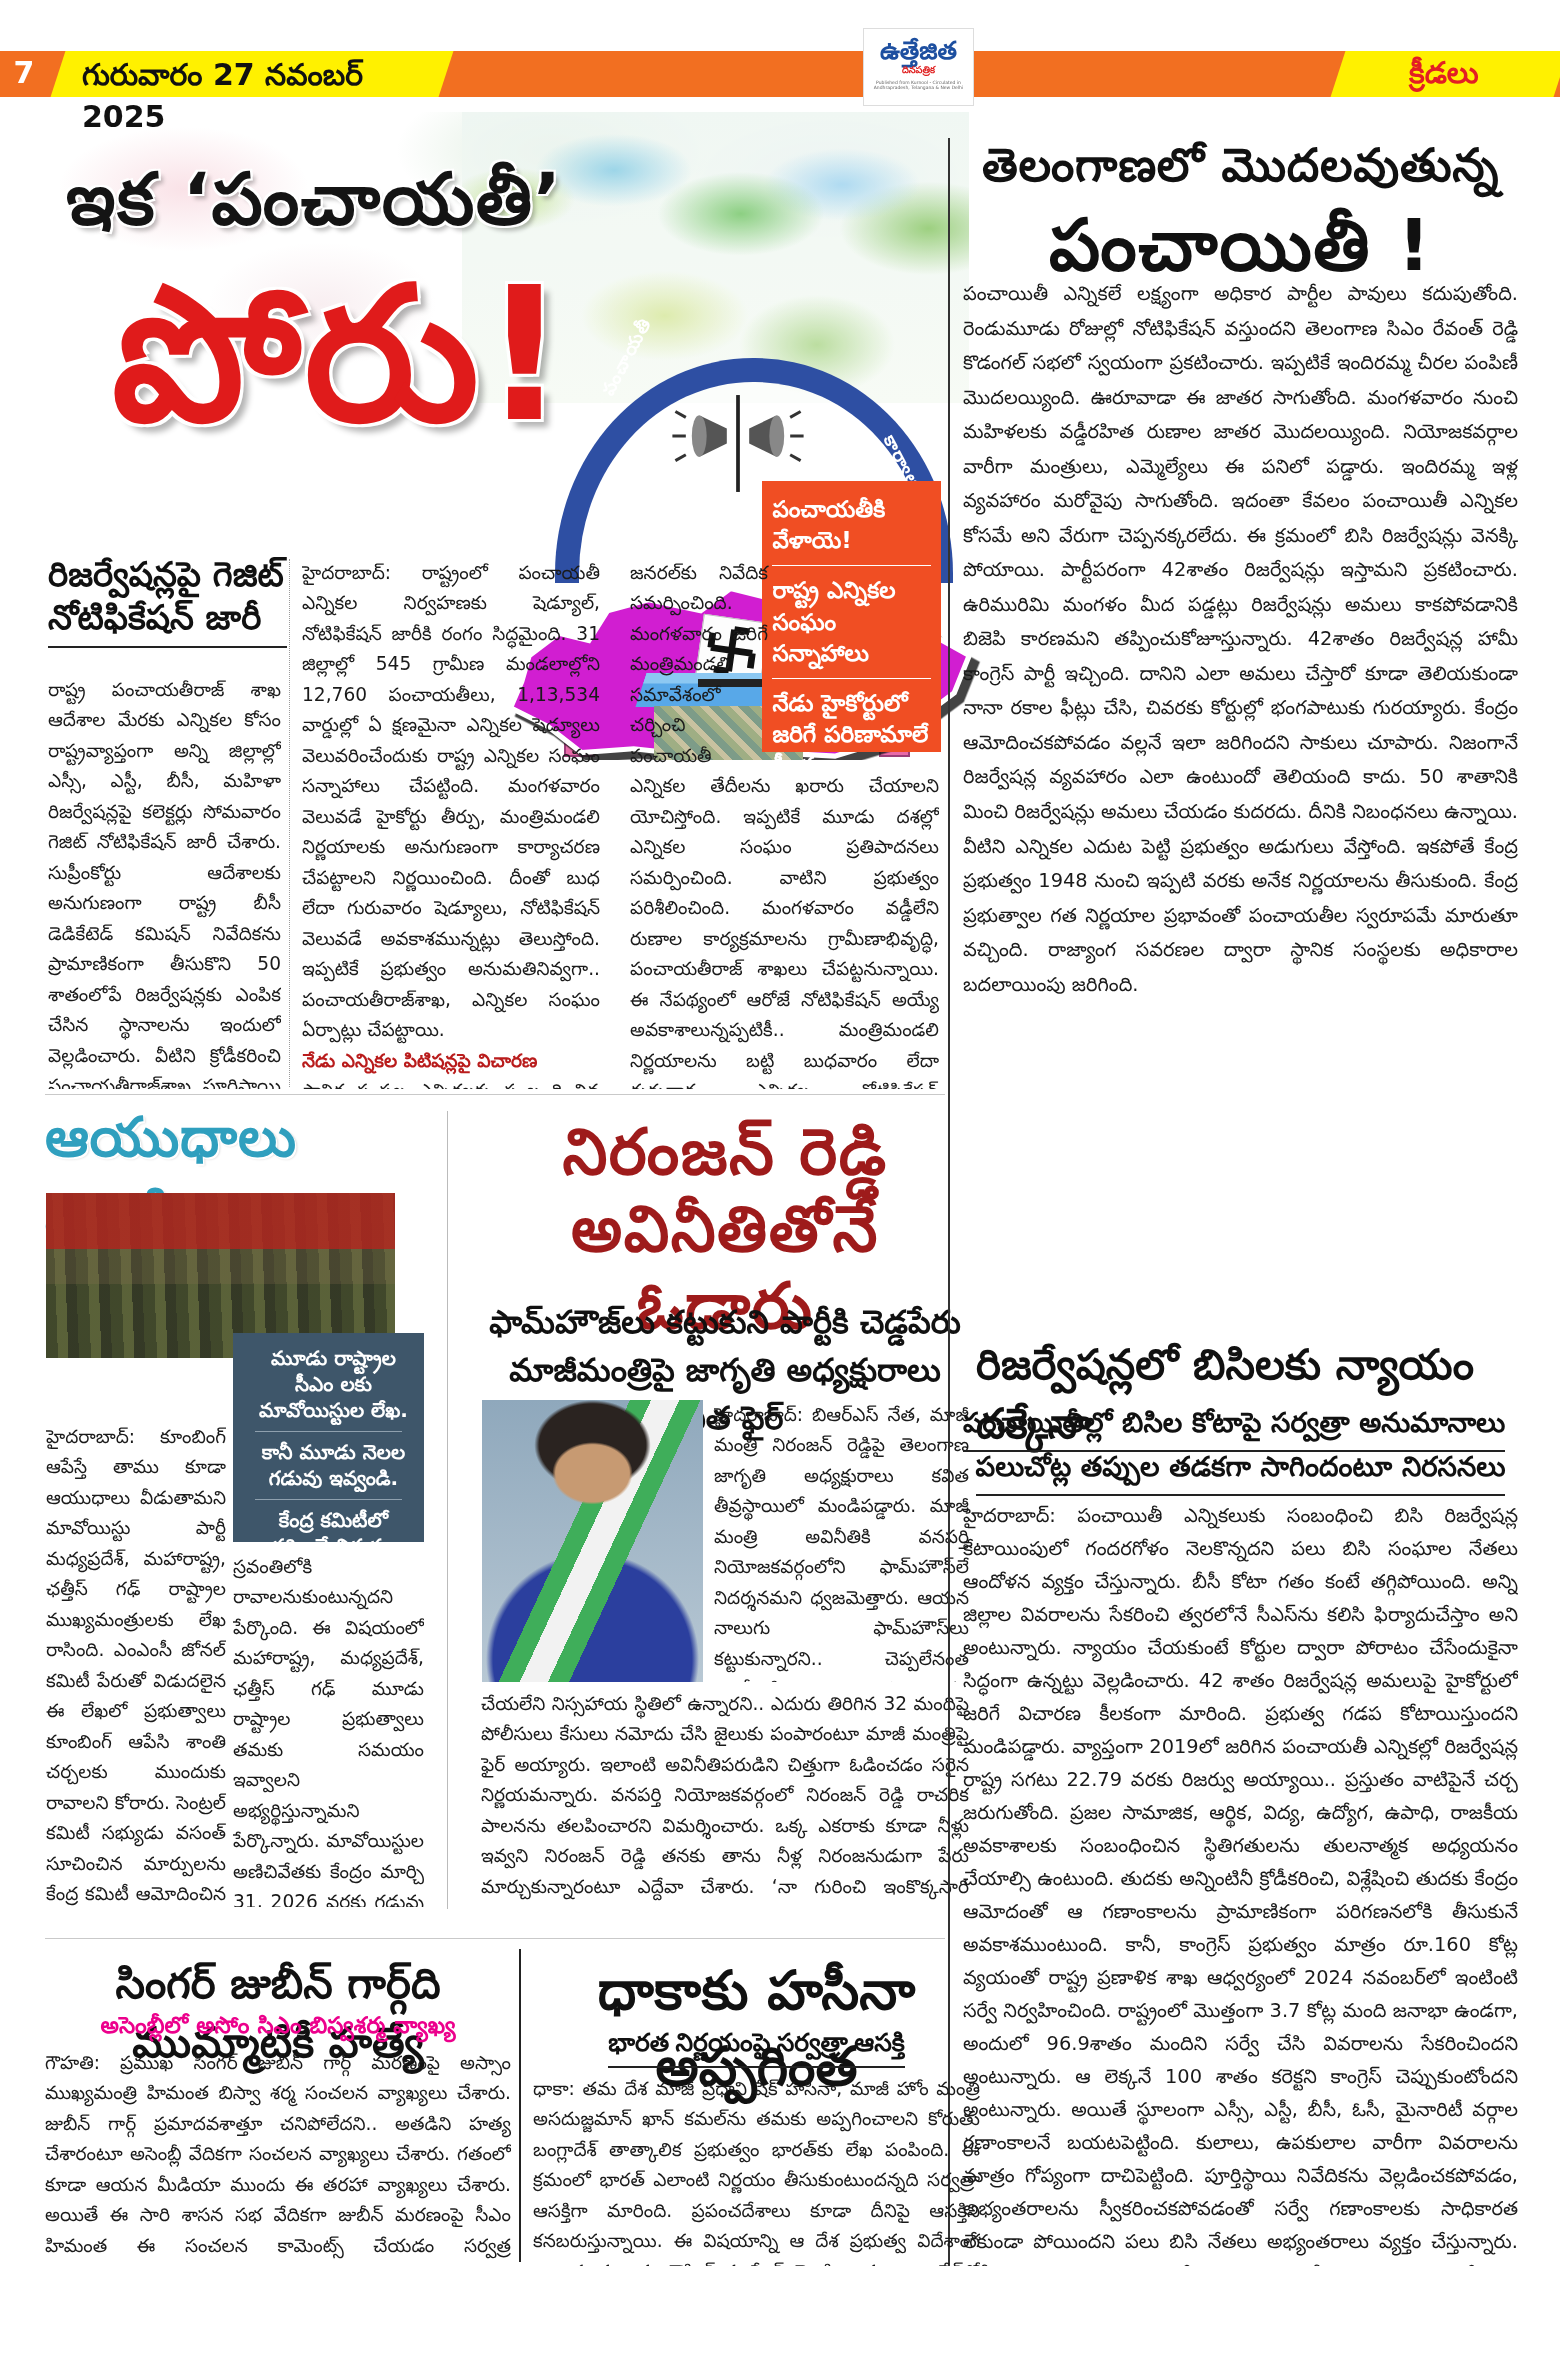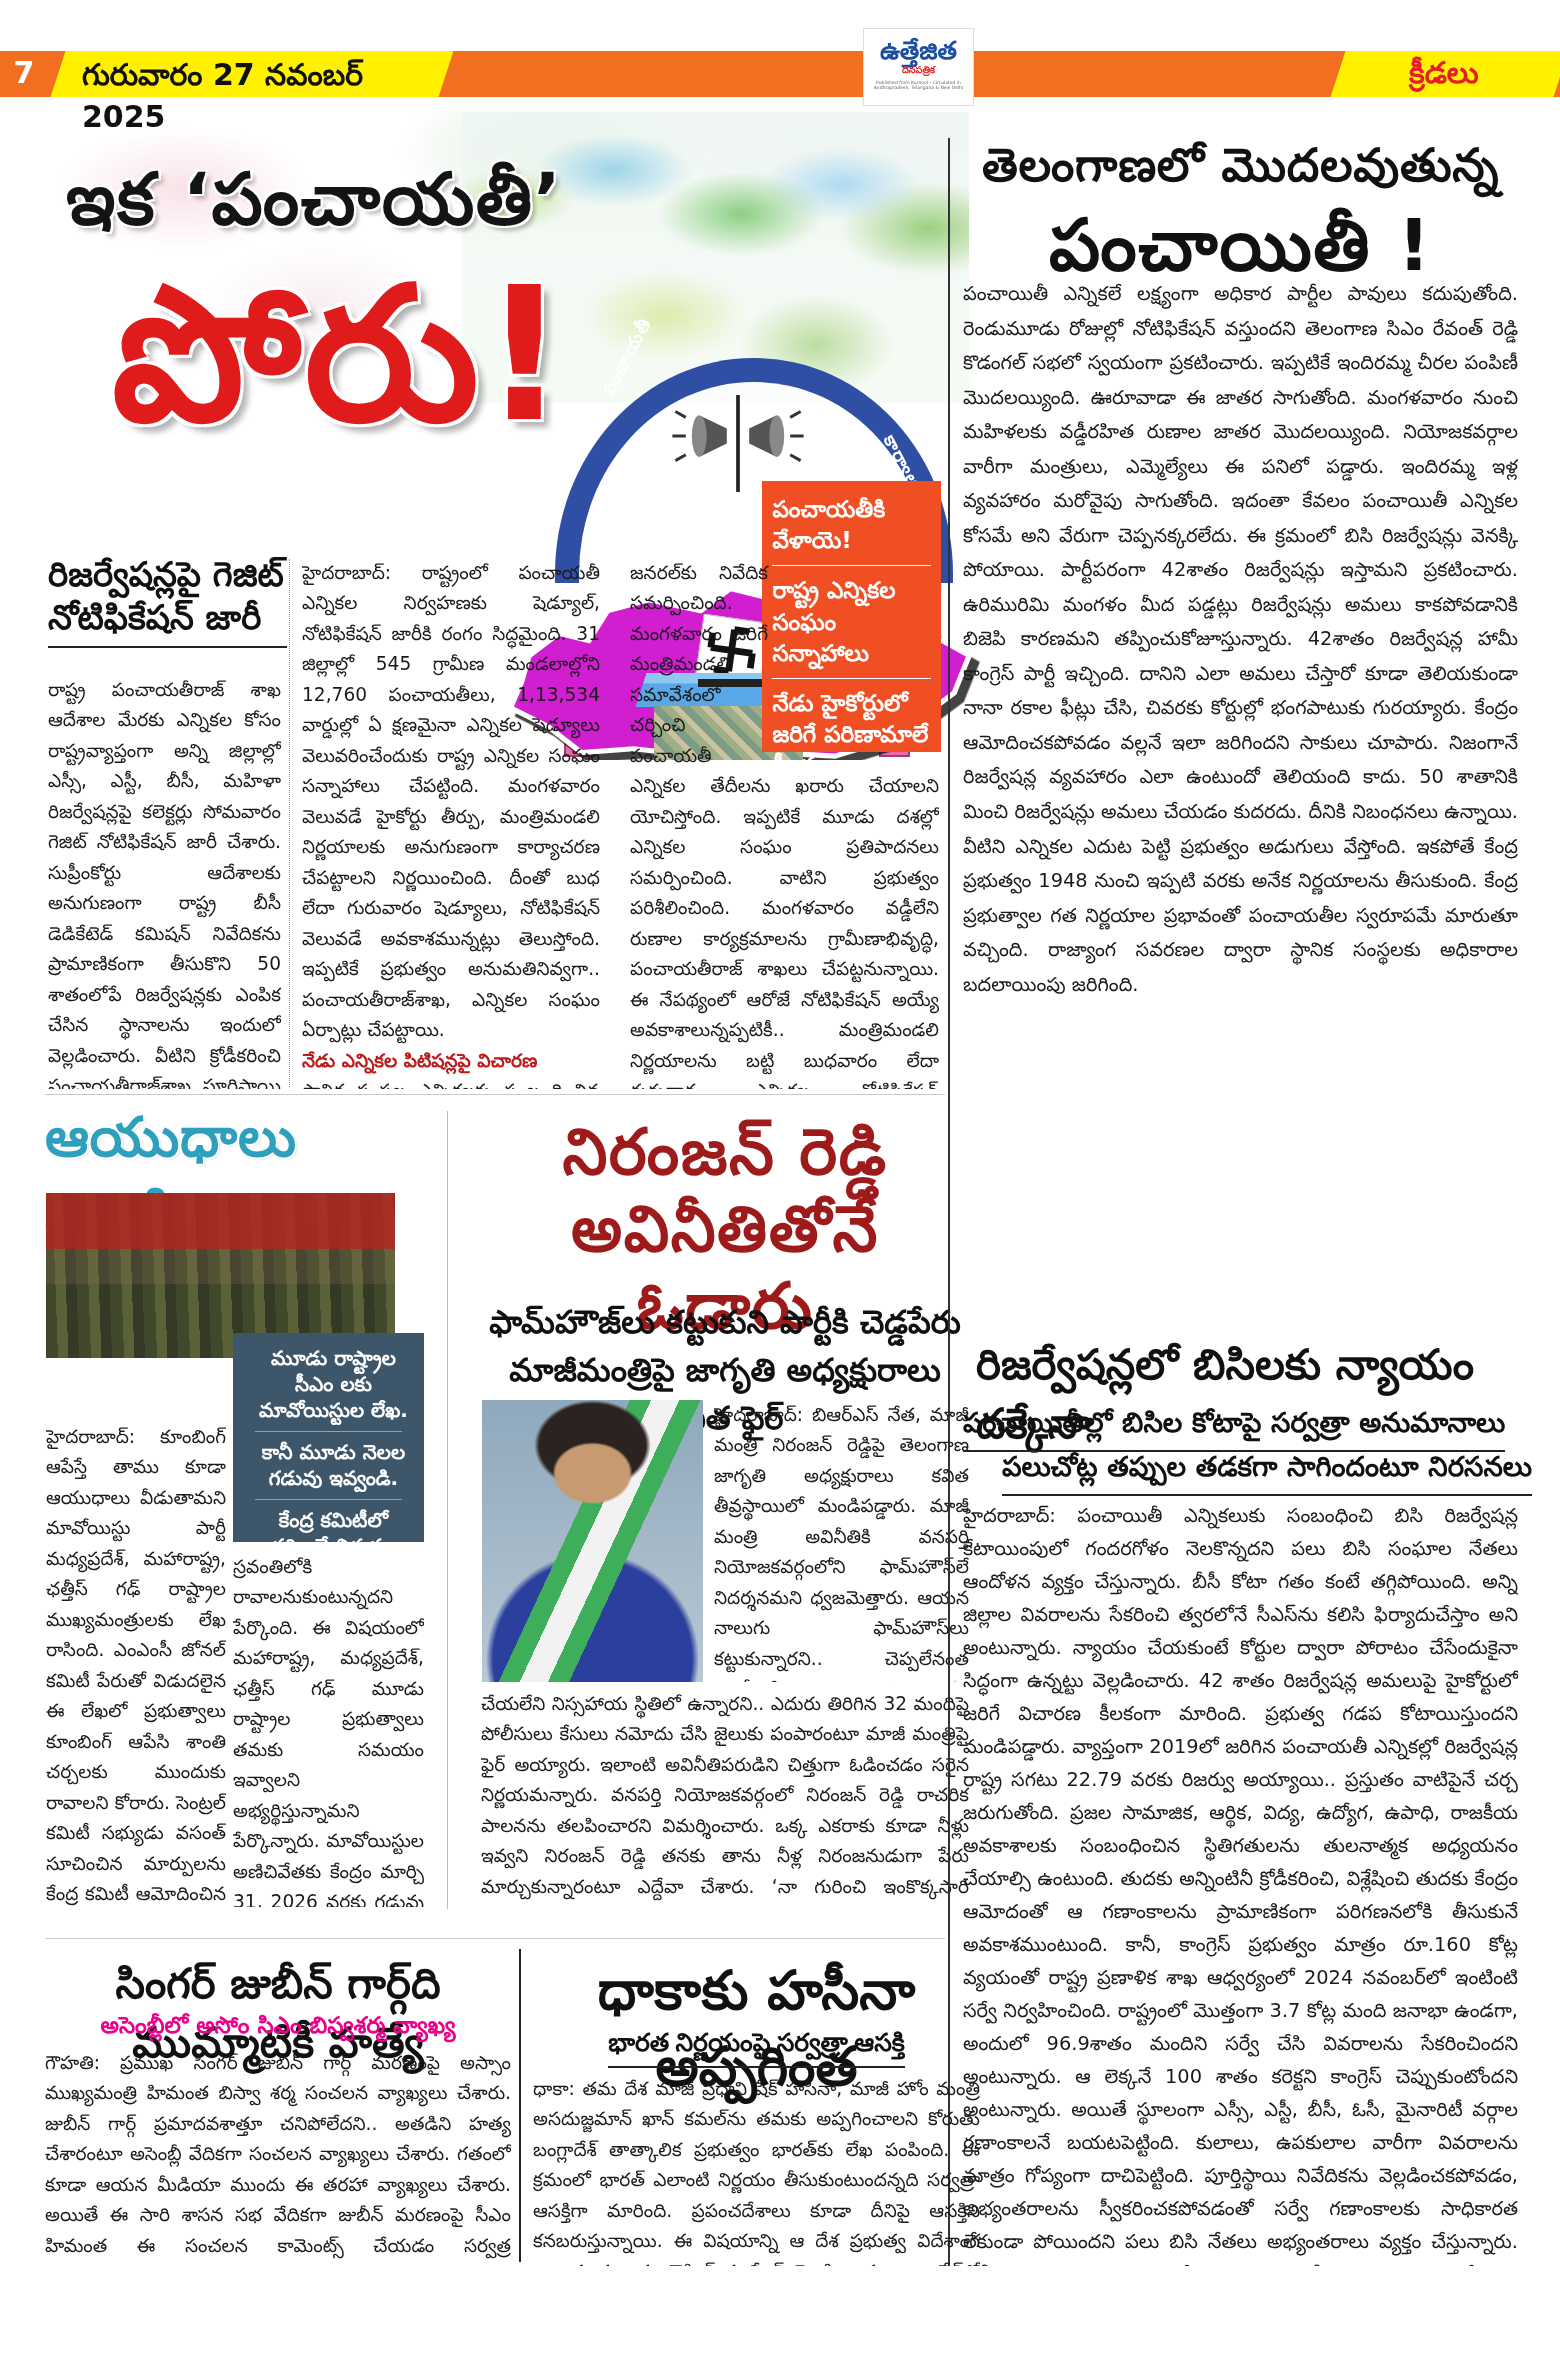--- a/index.html
+++ b/index.html
@@ -209,21 +209,21 @@
   </div>
   <div class="abs body-text" style="left:963px;top:277px;width:555px;height:1047px;font-size:19.4px;line-height:1.78;">
     <span>పంచాయితీ ఎన్నికలే లక్ష్యంగా అధికార పార్టీల పావులు కదుపుతోంది. రెండుమూడు రోజుల్లో నోటిఫికేషన్ వస్తుందని తెలంగాణ సిఎం రేవంత్ రెడ్డి కొడంగల్ సభలో స్వయంగా ప్రకటించారు. ఇప్పటికే ఇందిరమ్మ చీరల పంపిణీ మొదలయ్యింది. ఊరూవాడా ఈ జాతర సాగుతోంది. మంగళవారం నుంచి మహిళలకు వడ్డీరహిత రుణాల జాతర మొదలయ్యింది. నియోజకవర్గాల వారీగా మంత్రులు, ఎమ్మెల్యేలు ఈ పనిలో పడ్డారు. ఇందిరమ్మ ఇళ్ల వ్యవహారం మరోవైపు సాగుతోంది. ఇదంతా కేవలం పంచాయితీ ఎన్నికల కోసమే అని వేరుగా చెప్పనక్కరలేదు. ఈ క్రమంలో బిసి రిజర్వేషన్లు వెనక్కి పోయాయి. పార్టీపరంగా 42శాతం రిజర్వేషన్లు ఇస్తామని ప్రకటించారు. ఉరిమురిమి మంగళం మీద పడ్డట్లు రిజర్వేషన్లు అమలు కాకపోవడానికి బిజెపి కారణమని తప్పించుకోజూస్తున్నారు. 42శాతం రిజర్వేషన్ల హామీ కాంగ్రెస్ పార్టీ ఇచ్చింది. దానిని ఎలా అమలు చేస్తారో కూడా తెలియకుండా నానా రకాల ఫీట్లు చేసి, చివరకు కోర్టుల్లో భంగపాటుకు గురయ్యారు. కేంద్రం ఆమోదించకపోవడం వల్లనే ఇలా జరిగిందని సాకులు చూపారు.</span>
     <span>నిజంగానే రిజర్వేషన్ల వ్యవహారం ఎలా ఉంటుందో తెలియంది కాదు. 50 శాతానికి మించి రిజర్వేషన్లు అమలు చేయడం కుదరదు. దీనికి నిబంధనలు ఉన్నాయి. వీటిని ఎన్నికల ఎదుట పెట్టి ప్రభుత్వం అడుగులు వేస్తోంది. ఇకపోతే కేంద్ర ప్రభుత్వం 1948 నుంచి ఇప్పటి వరకు అనేక నిర్ణయాలను తీసుకుంది. కేంద్ర ప్రభుత్వాల గత నిర్ణయాల ప్రభావంతో పంచాయతీల స్వరూపమే మారుతూ వచ్చింది. రాజ్యాంగ సవరణల ద్వారా స్థానిక సంస్థలకు అధికారాల బదలాయింపు జరిగింది.</span>
   </div>
 
   <div class="abs bc-head" style="left:976px;top:1340px;width:544px;">రిజర్వేషన్లలో బిసిలకు న్యాయం దక్కేనా</div>
   <div class="abs" style="left:963px;top:1406px;width:555px;">
     <span class="bc-sub">పంచాయితీల్లో బిసిల కోటాపై సర్వత్రా అనుమానాలు</span>
   </div>
-  <div class="abs" style="left:1002px;top:1450px;width:555px;">
+  <div class="abs" style="left:963px;top:1450px;width:555px;text-align:center;">
     <span class="bc-sub">పలుచోట్ల తప్పుల తడకగా సాగిందంటూ నిరసనలు</span>
   </div>
   <div class="abs body-text" style="left:963px;top:1500px;width:555px;height:766px;font-size:19.4px;line-height:1.7;">
     <span>హైదరాబాద్: పంచాయితీ ఎన్నికలుకు సంబంధించి బిసి రిజర్వేషన్ల కేటాయింపులో గందరగోళం నెలకొన్నదని పలు బిసి సంఘాల నేతలు ఆందోళన వ్యక్తం చేస్తున్నారు. బీసీ కోటా గతం కంటే తగ్గిపోయింది. అన్ని జిల్లాల వివరాలను సేకరించి త్వరలోనే సీఎస్‌ను కలిసి ఫిర్యాదుచేస్తాం అని అంటున్నారు. న్యాయం చేయకుంటే కోర్టుల ద్వారా పోరాటం చేసేందుకైనా సిద్ధంగా ఉన్నట్టు వెల్లడించారు. 42 శాతం రిజర్వేషన్ల అమలుపై హైకోర్టులో జరిగే విచారణ కీలకంగా మారింది. ప్రభుత్వ గడప కోటాయిస్తుందని మండిపడ్డారు. వ్యాప్తంగా 2019లో జరిగిన పంచాయతీ ఎన్నికల్లో రిజర్వేషన్ల రాష్ట్ర సగటు 22.79 వరకు రిజర్వు అయ్యాయి.. ప్రస్తుతం వాటిపైనే చర్చ జరుగుతోంది.</span>
     <span>ప్రజల సామాజిక, ఆర్థిక, విద్య, ఉద్యోగ, ఉపాధి, రాజకీయ అవకాశాలకు సంబంధించిన స్థితిగతులను తులనాత్మక అధ్యయనం చేయాల్సి ఉంటుంది. తుదకు అన్నింటినీ క్రోడీకరించి, విశ్లేషించి తుదకు కేంద్రం ఆమోదంతో ఆ గణాంకాలను ప్రామాణికంగా పరిగణనలోకి తీసుకునే అవకాశముంటుంది. కానీ, కాంగ్రెస్ ప్రభుత్వం మాత్రం రూ.160 కోట్ల వ్యయంతో రాష్ట్ర ప్రణాళిక శాఖ ఆధ్వర్యంలో 2024 నవంబర్‌లో ఇంటింటి సర్వే నిర్వహించింది. రాష్ట్రంలో మొత్తంగా 3.7 కోట్ల మంది జనాభా ఉండగా, అందులో 96.9శాతం మందిని సర్వే చేసి వివరాలను సేకరించిందని అంటున్నారు. ఆ లెక్కనే 100 శాతం కరెక్టని కాంగ్రెస్ చెప్పుకుంటోందని అంటున్నారు. అయితే స్థూలంగా ఎస్సీ, ఎస్టీ, బీసీ, ఓసీ, మైనారిటీ వర్గాల గణాంకాలనే బయటపెట్టింది. కులాలు, ఉపకులాల వారీగా వివరాలను మాత్రం గోప్యంగా దాచిపెట్టింది. పూర్తిస్థాయి నివేదికను వెల్లడించకపోవడం, అభ్యంతరాలను స్వీకరించకపోవడంతో సర్వే గణాంకాలకు సాధికారత లేకుండా పోయిందని పలు బిసి నేతలు అభ్యంతరాలు వ్యక్తం చేస్తున్నారు. కానీ, తాజాగా ఆ గణాంకాలనే ప్రామాణికంగా తీసుకుని స్థానిక రిజర్వేషన్లు ఖరారు చేయాలని మార్గదర్శకాలు జారీచేయడంపై చర్చ కొనసాగుతున్నది. కులగణన అంశం పూర్తిగా కేంద్రం పరిధిలోనిదేనని కేంద్రం</span>
     
   </div>
 
   <div class="abs hrule" style="left:45px;top:1938px;width:900px;"></div>
   <div class="abs vrule" style="left:519px;top:1949px;height:313px;width:1.5px;background:#222;"></div>

